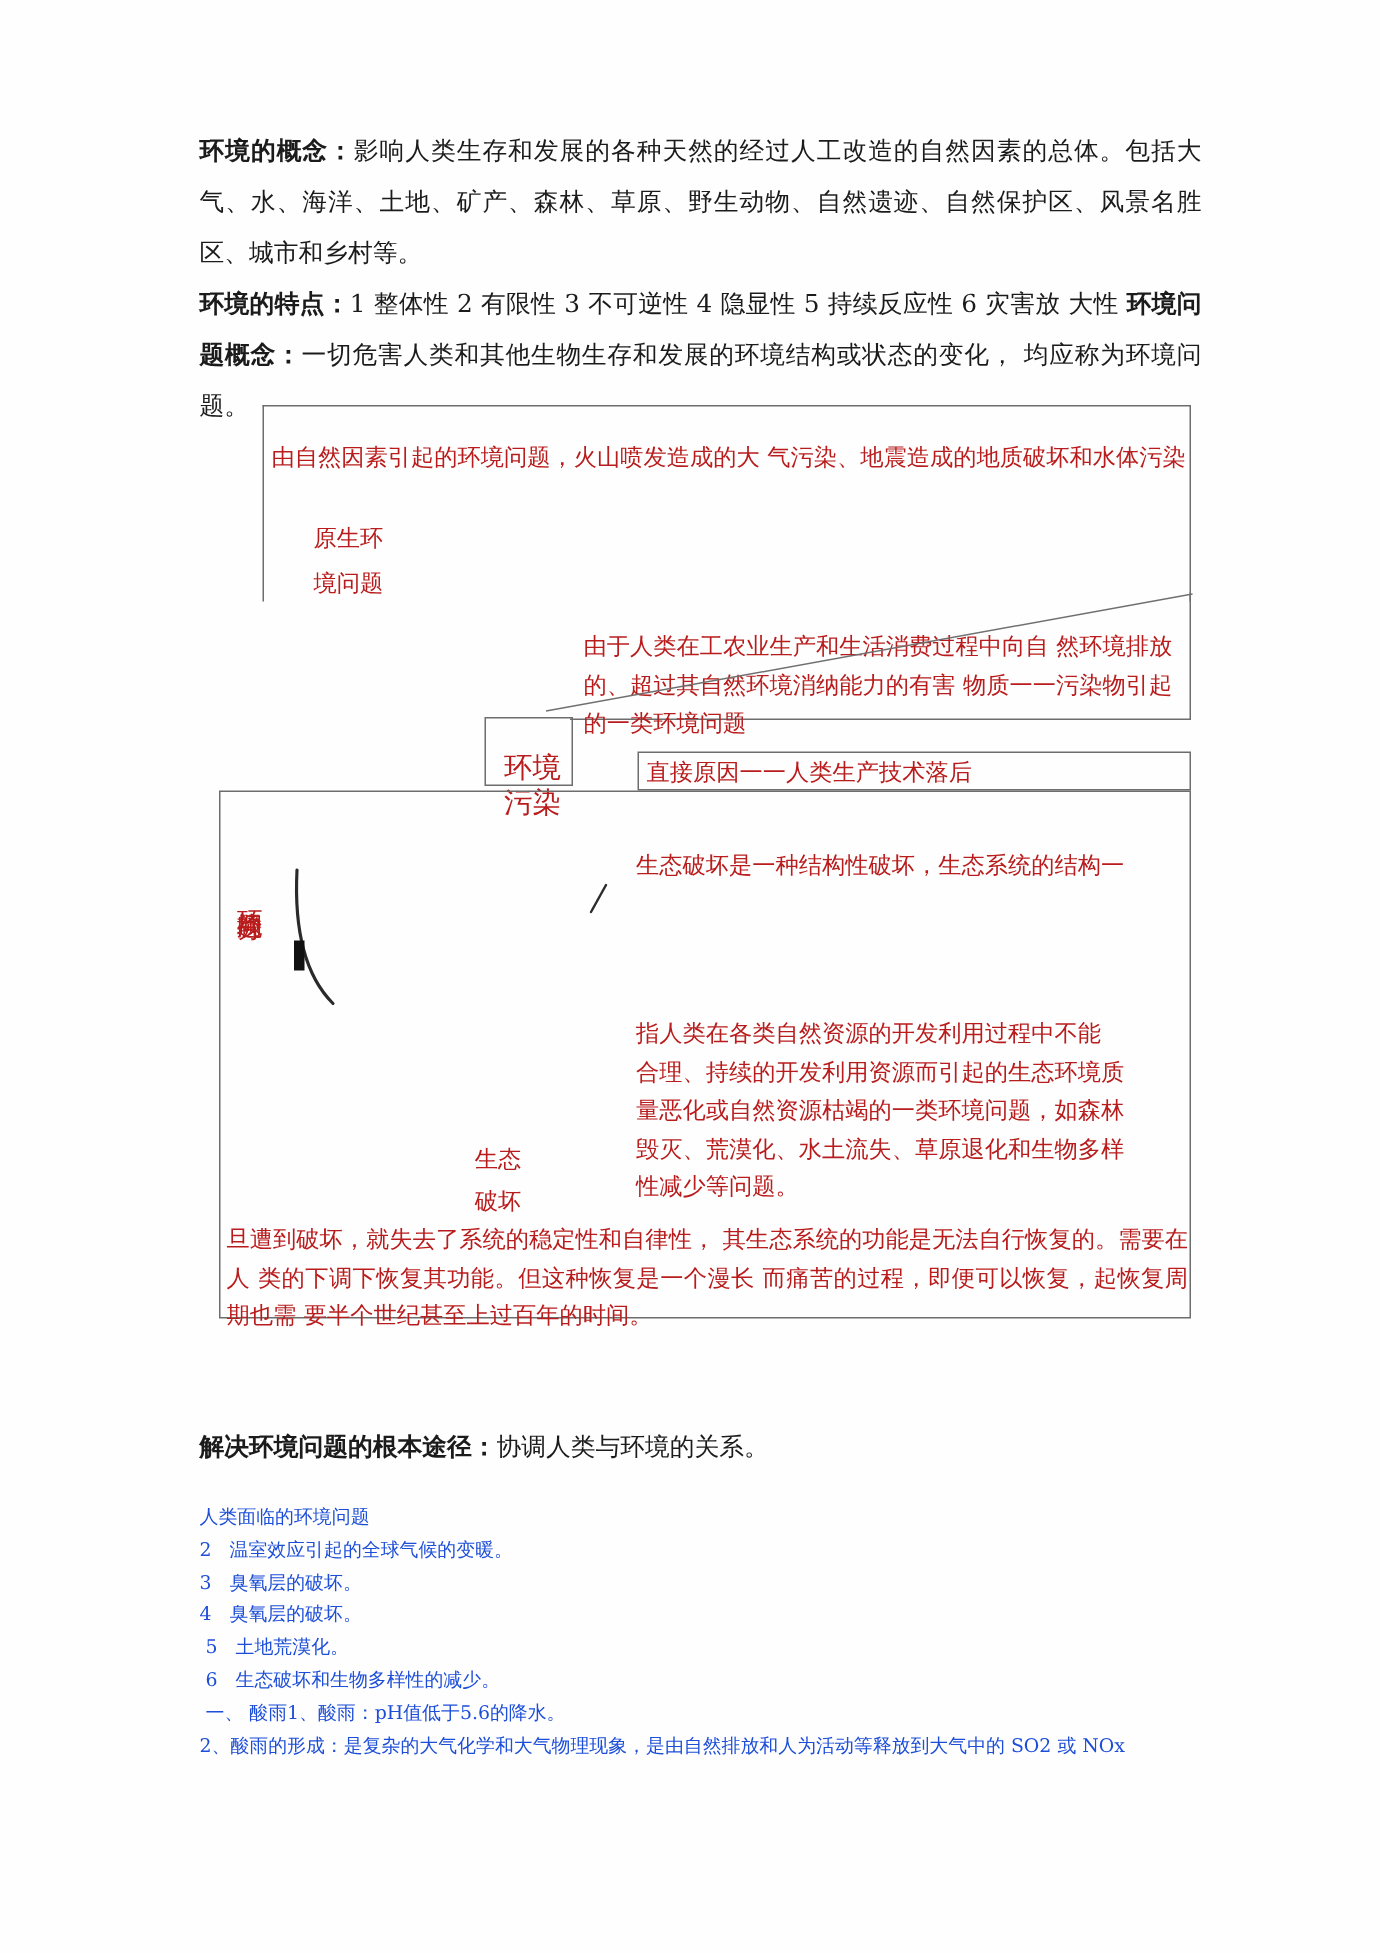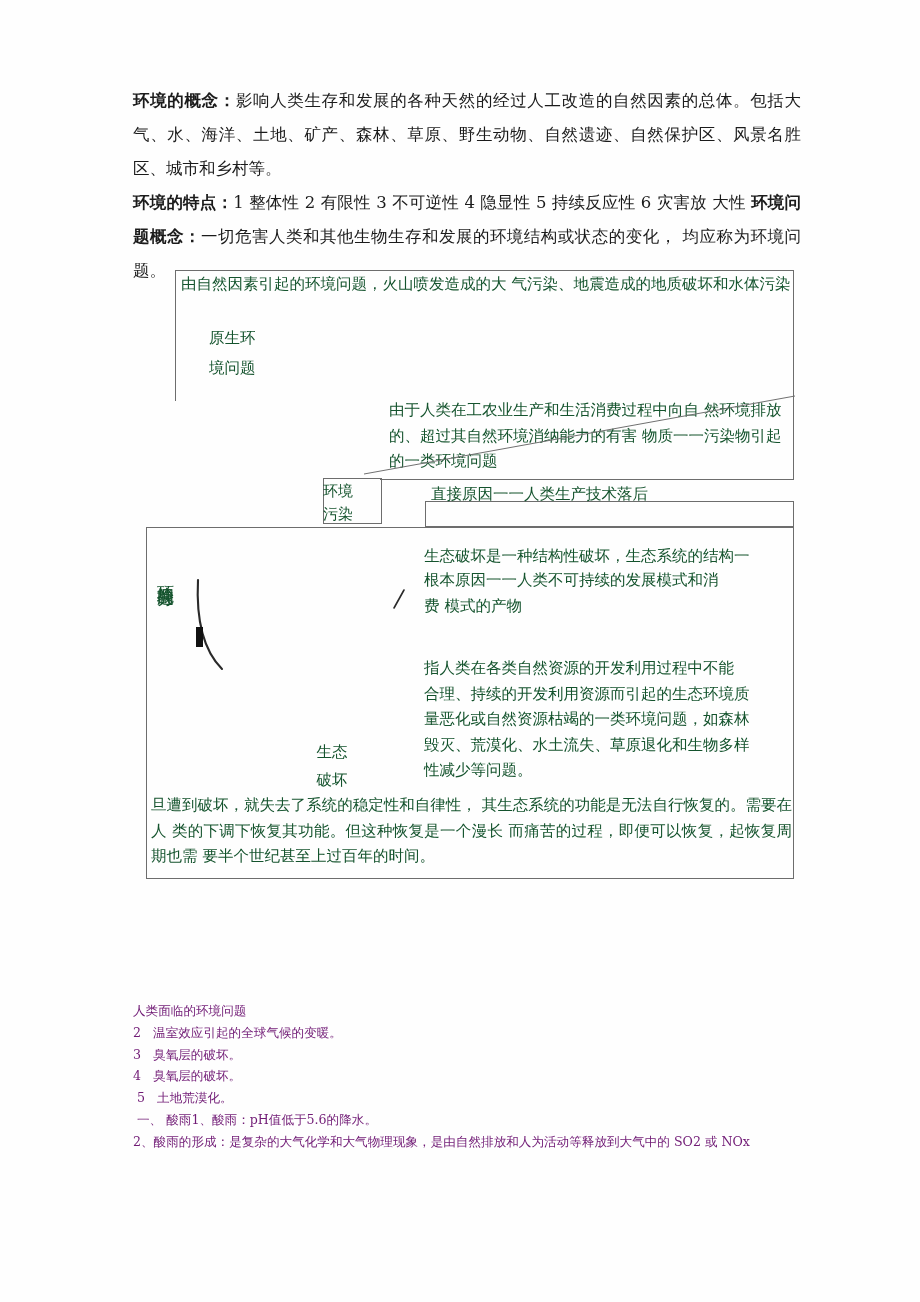--- a/index.html
+++ b/index.html
@@ -51,22 +51,23 @@
     position: absolute;
     border: 1px solid #6d6d6d;
     box-sizing: border-box;
     background: transparent;
   }
 
   .dtext {
     position: absolute;
     font-size: 15.5px;
     line-height: 25.5px;
-    color: #14532d;
+    color: #b91c1c;
     white-space: pre-wrap;
+    margin-top: 21px;
   }
 
   
   #box-primary {
     left: 175px;
     top: 270px;
     width: 619px;
     height: 131px;
     border-bottom: none;
   }
@@ -100,26 +101,25 @@
   }
 
   
   #box-pollution-label {
     left: 323px;
     top: 478px;
     width: 59px;
     height: 46px;
   }
   #pollution-label {
-    left: 312px;
+    left: 336px;
     top: 480px;
     width: 52px;
     line-height: 23px;
-    font-size: 15px;
-    text-align: center;
+    font-size: 19px;
   }
 
   
   #box-direct {
     left: 425px;
     top: 501px;
     width: 369px;
     height: 26px;
   }
   #direct-cause {
@@ -200,21 +200,21 @@
     line-height: 26px;
   }
 
   .list-block {
     position: absolute;
     left: 133px;
     top: 1000px;
     width: 700px;
     font-size: 12.6px;
     line-height: 21.8px;
-    color: #701a75;
+    color: #1d4ed8;
   }
   .list-block .li { white-space: pre; }
   .list-block .li.wide { white-space: normal; }
   .li-num { display: inline-block; }
 </style>
 </head>
 <body>
 
 <div class="page">
 
@@ -238,22 +238,20 @@
 污染</div>
 
     <div class="dbox" id="box-direct"></div>
     <div class="dtext" id="direct-cause">直接原因一一人类生产技术落后</div>
 
     <div class="dbox" id="box-main"></div>
 
     <div class="dtext" id="vertical-caption">环境问题分</div>
 
     <div class="dtext" id="eco-structure">生态破坏是一种结构性破坏，生态系统的结构一</div>
-    <div class="dtext" id="root-cause">根本原因一一人类不可持续的发展模式和消
-费 模式的产物</div>
     <div class="dtext" id="eco-desc">指人类在各类自然资源的开发利用过程中不能
 合理、持续的开发利用资源而引起的生态环境质
 量恶化或自然资源枯竭的一类环境问题，如森林
 毁灭、荒漠化、水土流失、草原退化和生物多样
 性减少等问题。</div>
     <div class="dtext" id="eco-label">生态
 破坏</div>
     <div class="dtext" id="closing-para">旦遭到破坏，就失去了系统的稳定性和自律性， 其生态系统的功能是无法自行恢复的。需要在人 类的下调下恢复其功能。但这种恢复是一个漫长 而痛苦的过程，即便可以恢复，起恢复周期也需 要半个世纪甚至上过百年的时间。</div>
 
     <svg class="strokes" viewBox="0 0 920 1302">
@@ -261,26 +259,30 @@
       <path d="M 364 474 L 795 396" stroke="#707070" stroke-width="1" fill="none"></path>
 
       <path d="M 198 580 C 196 620, 203 650, 222 669" stroke="#2a2a2a" stroke-width="2.1" fill="none" stroke-linecap="round"></path>
 
       <path d="M 404 590 L 394 608" stroke="#2a2a2a" stroke-width="1.6" fill="none" stroke-linecap="round"></path>
 
       <rect x="196" y="627" width="7" height="20" fill="#111111"></rect>
     </svg>
   </div>
 
+  <div id="root-solution">
+    <span class="bold">解决环境问题的根本途径：</span><span>协调人类与环境的关系。</span>
+  </div>
 
   <div class="list-block">
     <div class="li">人类面临的环境问题</div>
 
     <div class="li"><span class="li-num">2</span>&nbsp;&nbsp;&nbsp;<span>温室效应引起的全球气候的变暖。</span></div>
     <div class="li"><span class="li-num">3</span>&nbsp;&nbsp;&nbsp;<span>臭氧层的破坏。</span></div>
     <div class="li"><span class="li-num">4</span>&nbsp;&nbsp;&nbsp;<span>臭氧层的破坏。</span></div>
     <div class="li"><span class="li-num"> 5</span>&nbsp;&nbsp;&nbsp;<span>土地荒漠化。</span></div>
+    <div class="li"><span class="li-num"> 6</span>&nbsp;&nbsp;&nbsp;<span>生态破坏和生物多样性的减少。</span></div>
 
     <div class="li"> 一、 酸雨1、酸雨：pH值低于5.6的降水。</div>
     <div class="li wide"> 2、酸雨的形成：是复杂的大气化学和大气物理现象，是由自然排放和人为活动等释放到大气中的 SO2 或 NOx</div>
   </div>
 
 </div>
 
 </body></html>

